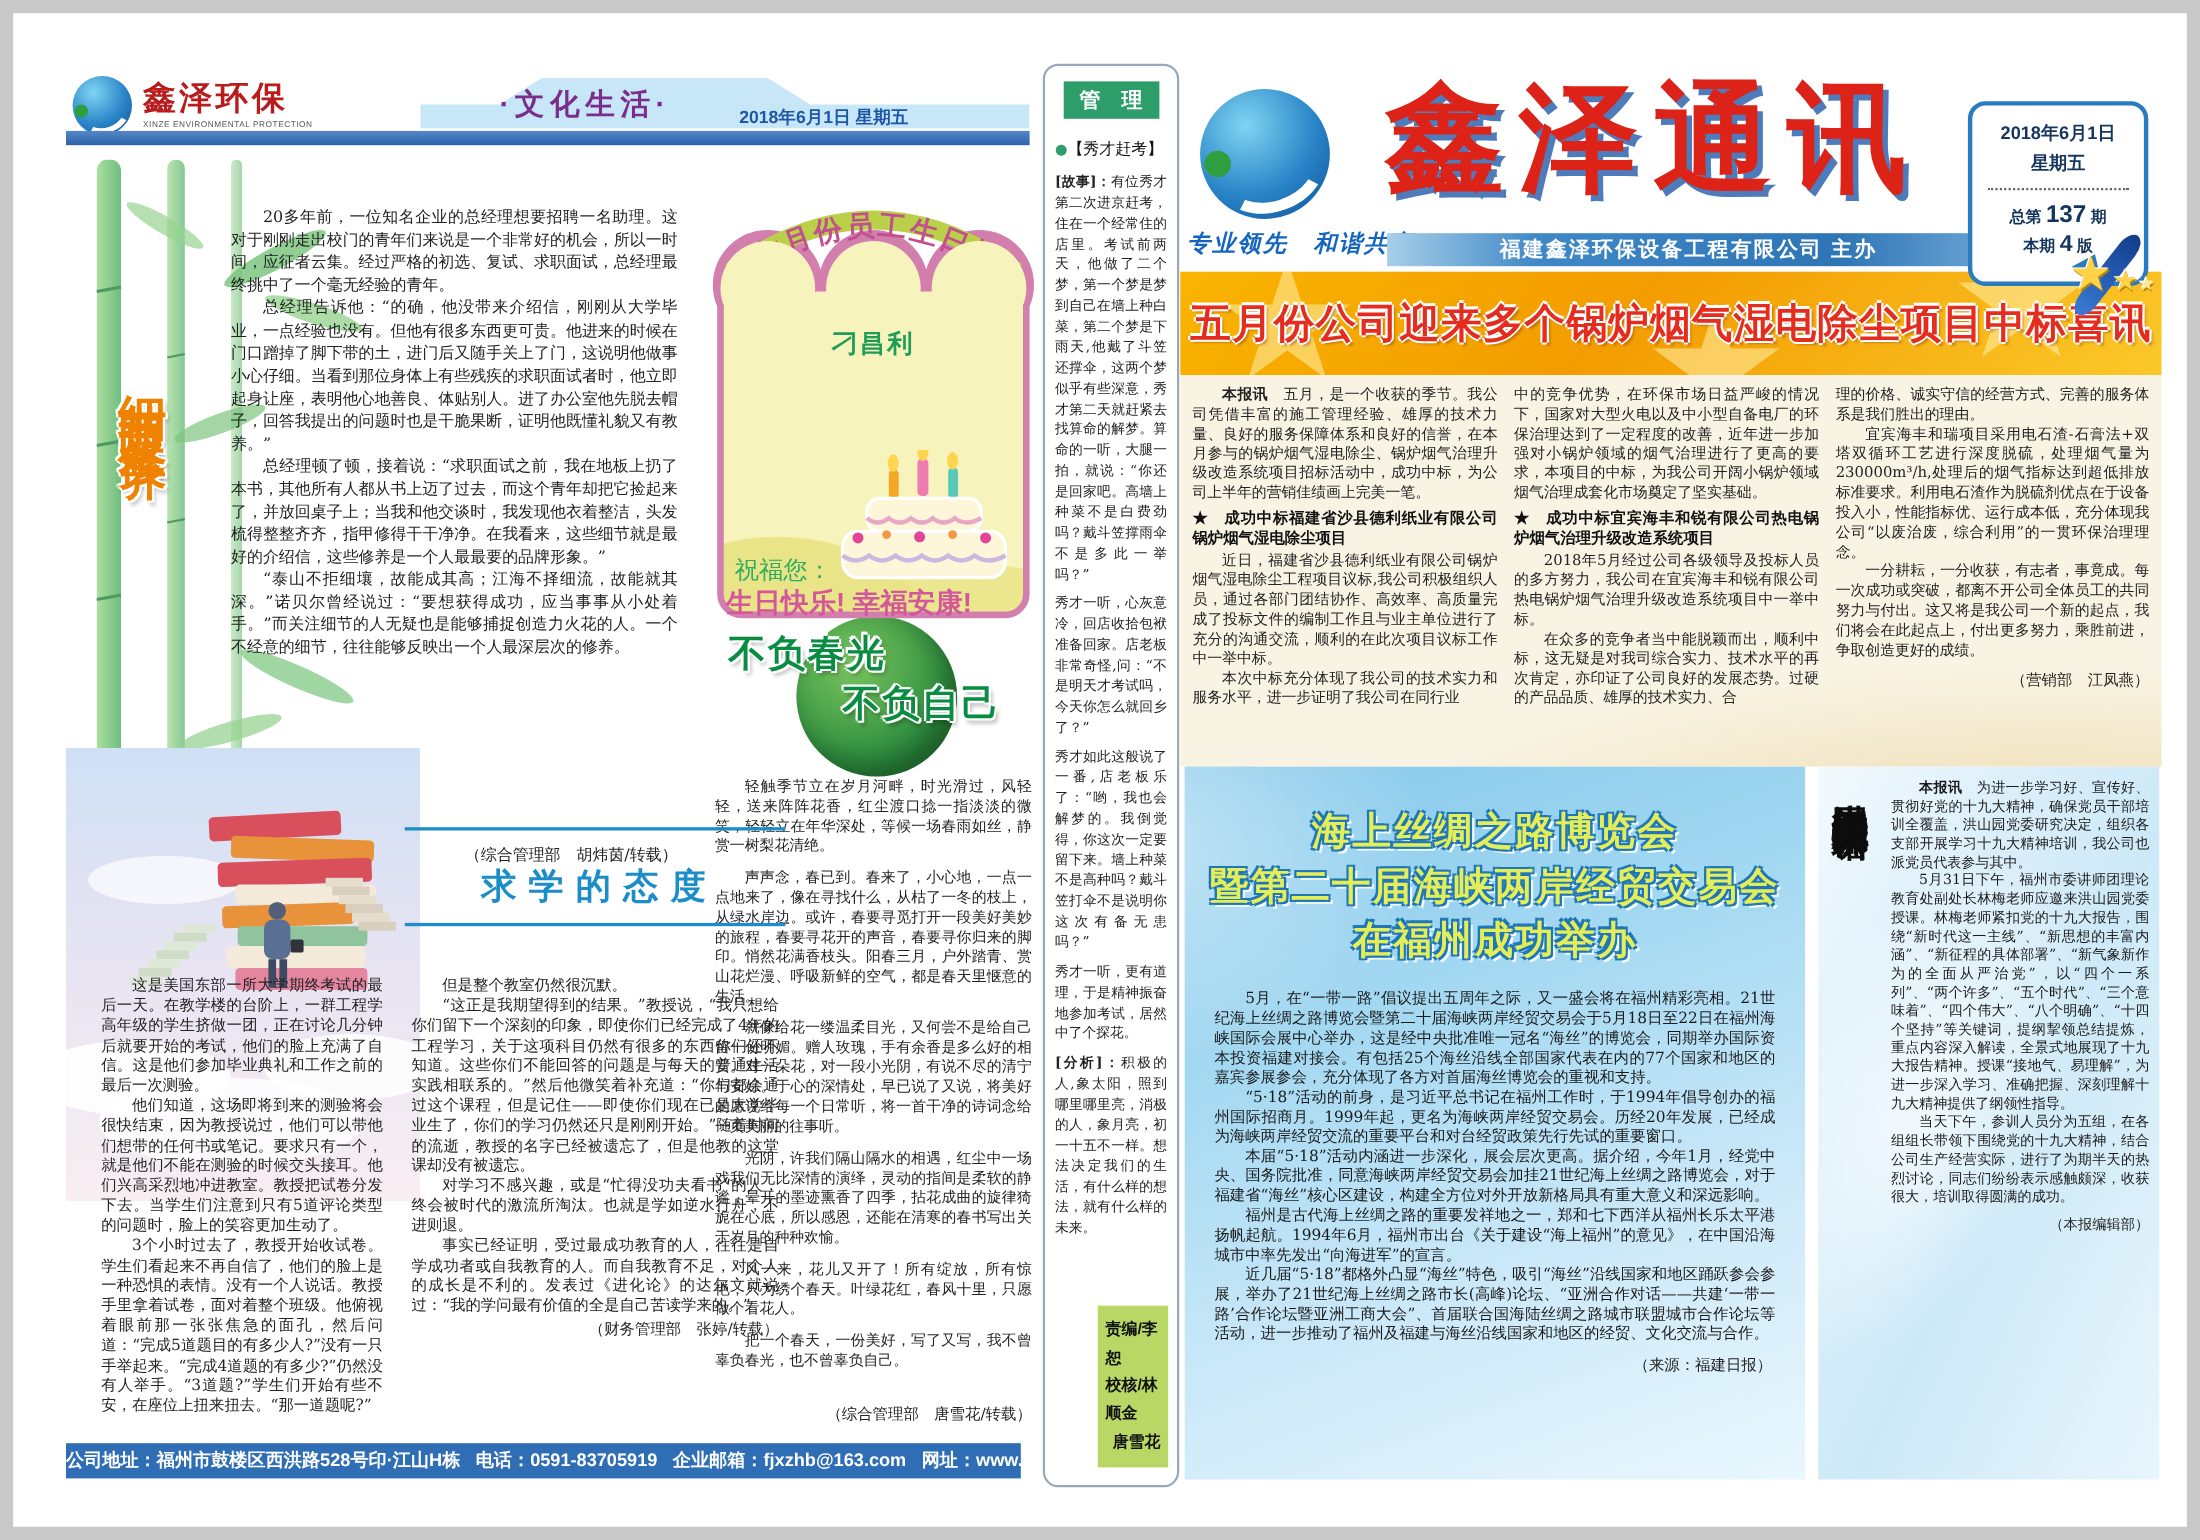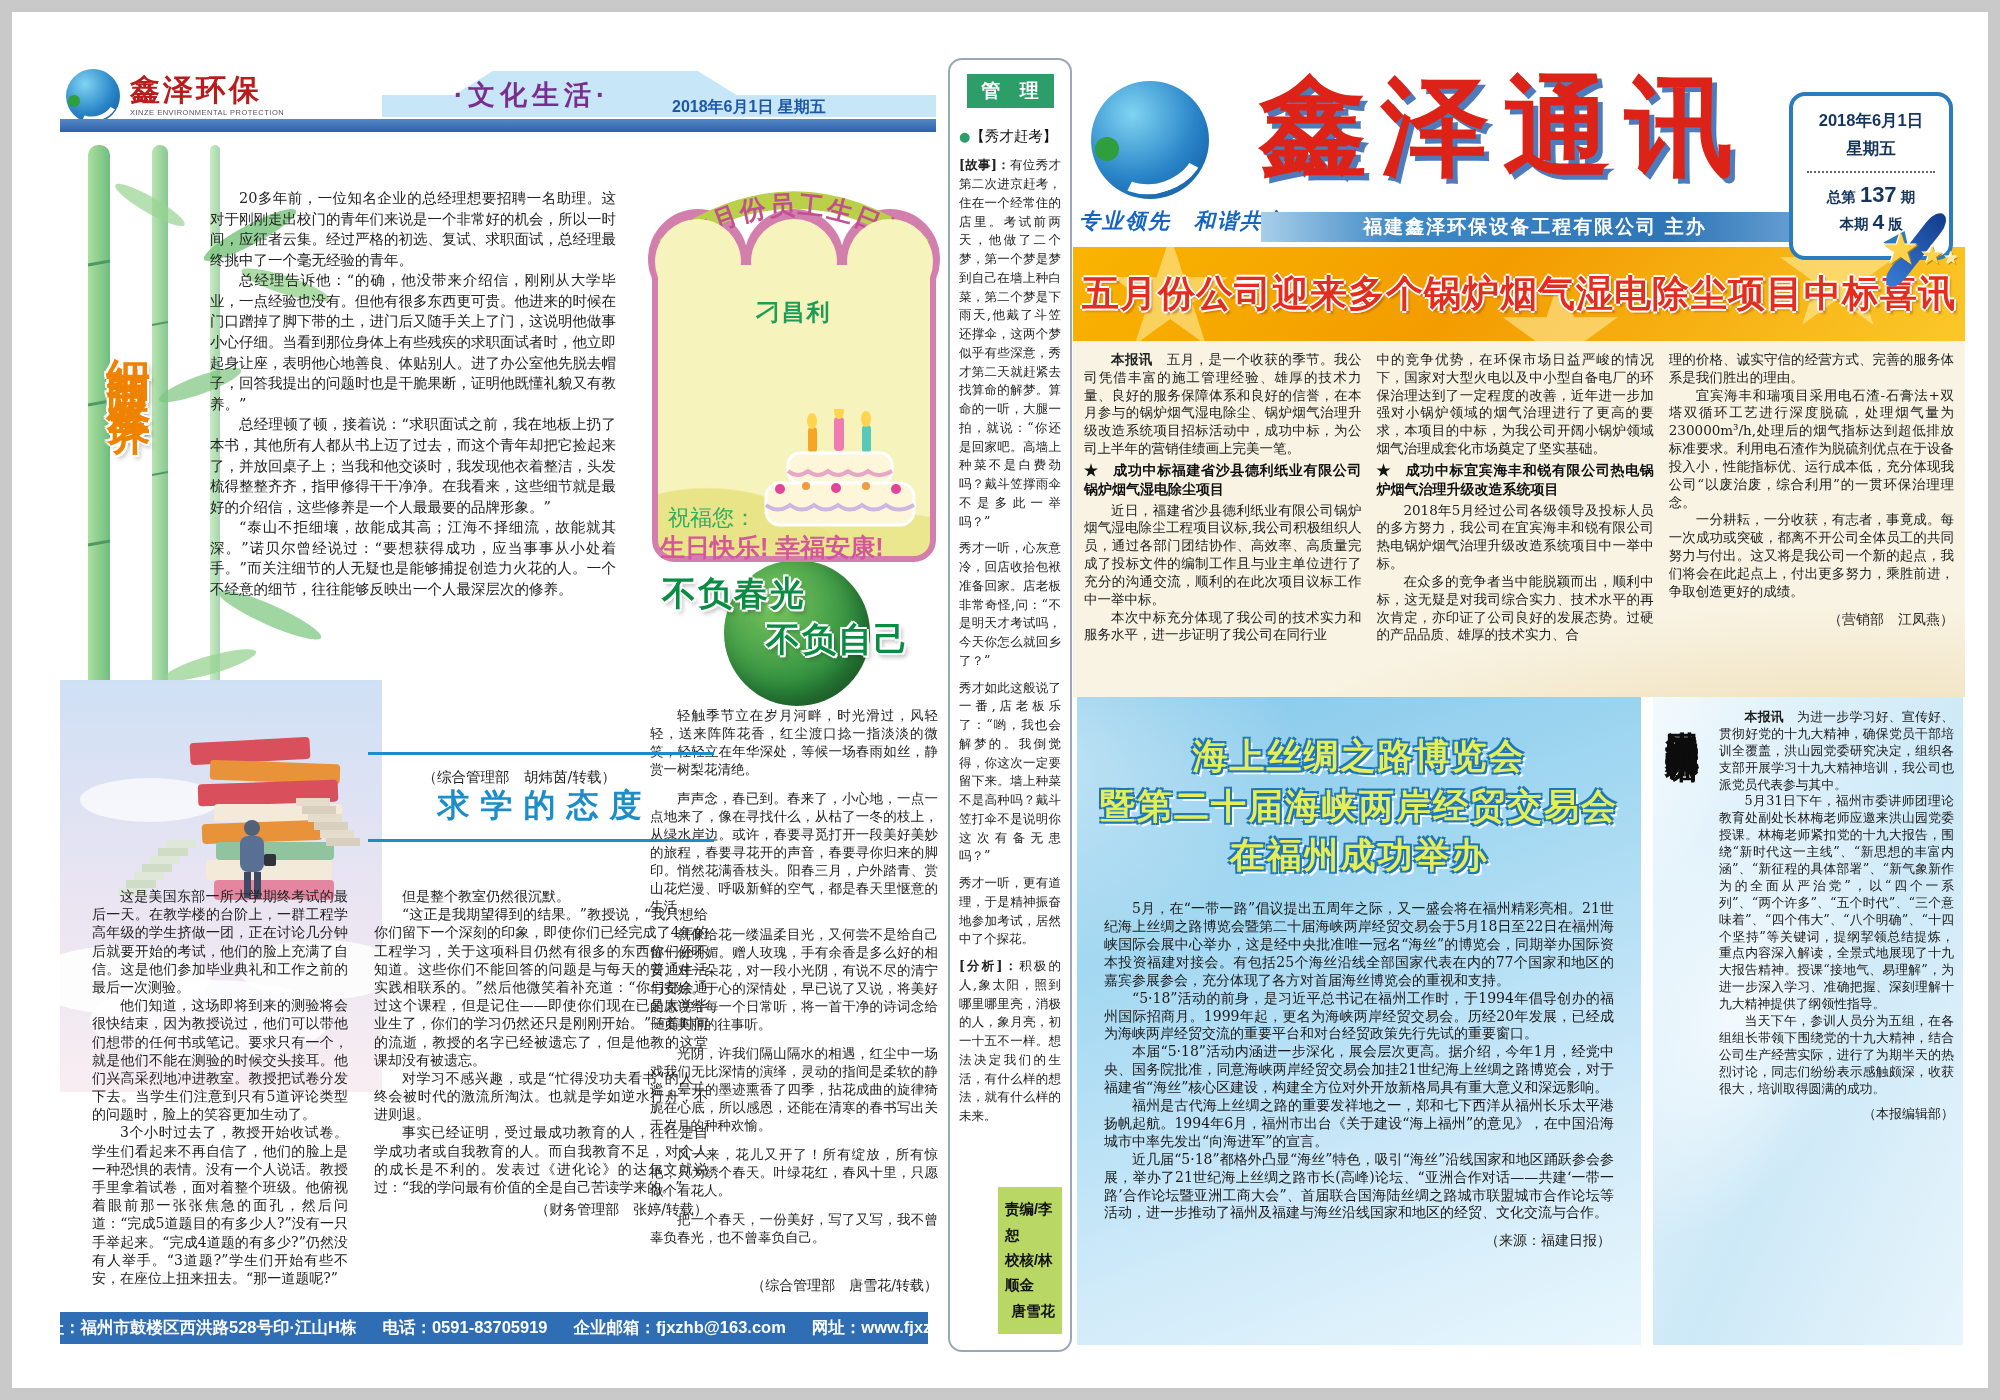--- a/index.html
+++ b/index.html
@@ -64,21 +64,21 @@
     box-shadow:inset -10px -12px 22px rgba(0,0,0,.28);}
   .spring-t{position:absolute;font-size:34px;font-weight:bold;color:#0a8c43;letter-spacing:2px;z-index:3;
     text-shadow:-2px 0 #fff,2px 0 #fff,0 -2px #fff,0 2px #fff,2px 2px #fff,-2px -2px #fff,3px 4px 4px rgba(0,0,0,.3);}
   .spring-t1{left:610px;top:516px;}
   .spring-t2{left:714px;top:562px;}
   .spring-text{position:absolute;left:598px;top:652px;width:288px;font-family:"DejaVu Serif",serif;
     font-size:13.5px;line-height:1.33;color:#222;text-align:justify;}
   .spring-text .para{margin:0 0 11px;text-indent:2em;}
 
   .lp-footer{position:absolute;left:8px;right:8px;top:1257px;height:32px;background:#2f6eb4;color:#fff;
-    display:flex;align-items:center;justify-content:center;gap:26px;font-weight:bold;font-size:16.5px;white-space:nowrap;}
+    display:flex;align-items:center;gap:14px;font-weight:bold;font-size:16.5px;white-space:nowrap;}
 
   
   .strip{position:absolute;left:948px;top:58px;width:120px;height:1290px;border:2px solid #9aa7b8;border-radius:14px;background:#fff;}
   .strip-head{width:80px;height:34px;margin:14px auto 12px;background:#2d9e6a;color:#fff;font-weight:bold;font-size:19px;
     letter-spacing:7px;display:flex;align-items:center;justify-content:center;padding-left:7px;}
   .strip-body{padding:0 9px;font-family:"DejaVu Serif",serif;font-size:12.5px;line-height:1.5;color:#222;text-align:justify;}
   .strip-bullet{font-size:14.5px;font-weight:normal;color:#111;margin:18px 0 10px;line-height:1.4;}
   .strip-bullet .dot{color:#2d9e6a;font-size:13px;}
   .strip-body .para{margin:0 0 8px;}
   .strip-editors{position:absolute;left:8px;right:8px;bottom:16px;background:#b9d764;padding:10px 7px;

